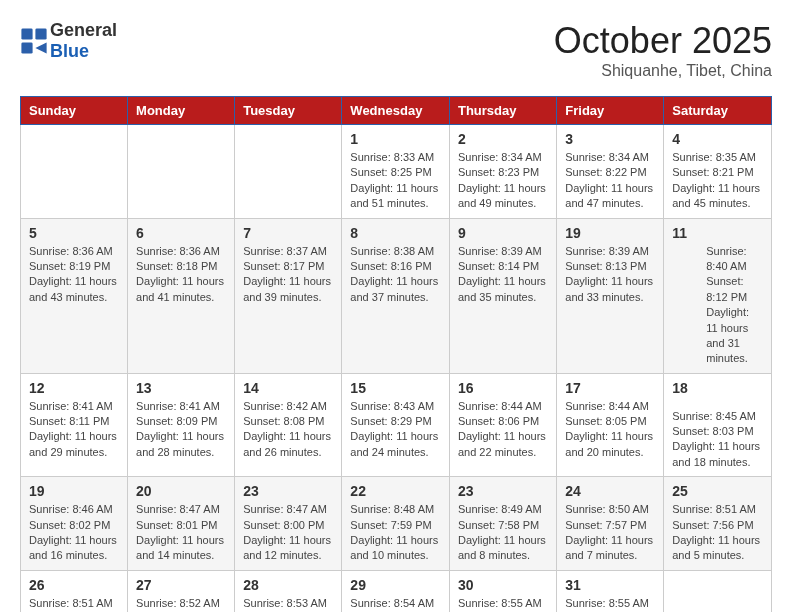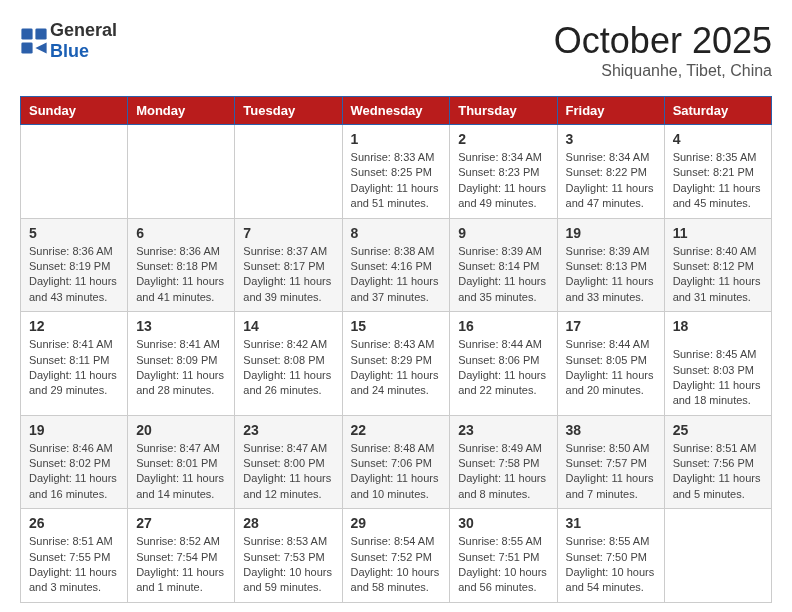--- a/index.html
+++ b/index.html
@@ -180,41 +180,41 @@
         <td>
           <span class="day-num">7</span>
           <div class="day-info" style="white-space: pre-wrap;">Sunrise: 8:37 AM
 Sunset: 8:17 PM
 Daylight: 11 hours
 and 39 minutes.</div>
         </td>
         <td>
           <span class="day-num">8</span>
           <div class="day-info" style="white-space: pre-wrap;">Sunrise: 8:38 AM
-Sunset: 4:16 PM
+Sunset: 8:16 PM
 Daylight: 11 hours
 and 37 minutes.</div>
         </td>
         <td>
           <span class="day-num">9</span>
           <div class="day-info" style="white-space: pre-wrap;">Sunrise: 8:39 AM
 Sunset: 8:14 PM
 Daylight: 11 hours
 and 35 minutes.</div>
         </td>
         <td>
           <span class="day-num">19</span>
           <div class="day-info" style="white-space: pre-wrap;">Sunrise: 8:39 AM
 Sunset: 8:13 PM
 Daylight: 11 hours
 and 33 minutes.</div>
         </td>
         <td>
           <span class="day-num">11</span>
-          <div class="day-info" style="white-space: pre-wrap;">Sunrise: 8:40 AM
+          <div class="day-info" style="white-space: pre-wrap; margin-left: 34px;">Sunrise: 8:40 AM
 Sunset: 8:12 PM
 Daylight: 11 hours
 and 31 minutes.</div>
         </td>
       </tr>
       <tr>
         <td>
           <span class="day-num">12</span>
           <div class="day-info" style="white-space: pre-wrap;">Sunrise: 8:41 AM
 Sunset: 8:11 PM
@@ -282,33 +282,33 @@
         <td>
           <span class="day-num">23</span>
           <div class="day-info" style="white-space: pre-wrap;">Sunrise: 8:47 AM
 Sunset: 8:00 PM
 Daylight: 11 hours
 and 12 minutes.</div>
         </td>
         <td>
           <span class="day-num">22</span>
           <div class="day-info" style="white-space: pre-wrap;">Sunrise: 8:48 AM
-Sunset: 7:06 PM
+Sunset: 7:59 PM
 Daylight: 11 hours
 and 10 minutes.</div>
         </td>
         <td>
           <span class="day-num">23</span>
           <div class="day-info" style="white-space: pre-wrap;">Sunrise: 8:49 AM
 Sunset: 7:58 PM
 Daylight: 11 hours
 and 8 minutes.</div>
         </td>
         <td>
-          <span class="day-num">38</span>
+          <span class="day-num">24</span>
           <div class="day-info" style="white-space: pre-wrap;">Sunrise: 8:50 AM
 Sunset: 7:57 PM
 Daylight: 11 hours
 and 7 minutes.</div>
         </td>
         <td>
           <span class="day-num">25</span>
           <div class="day-info" style="white-space: pre-wrap;">Sunrise: 8:51 AM
 Sunset: 7:56 PM
 Daylight: 11 hours

